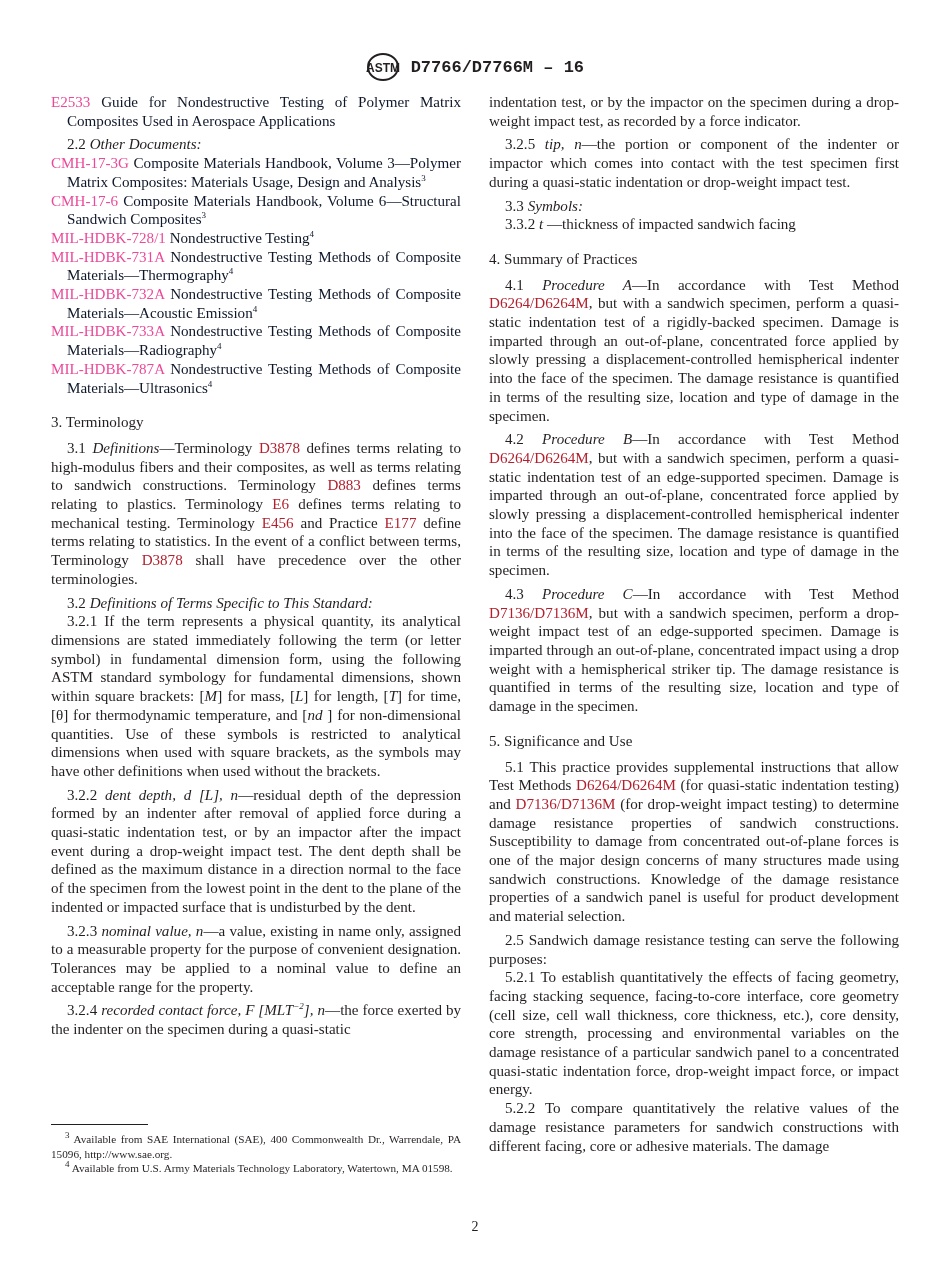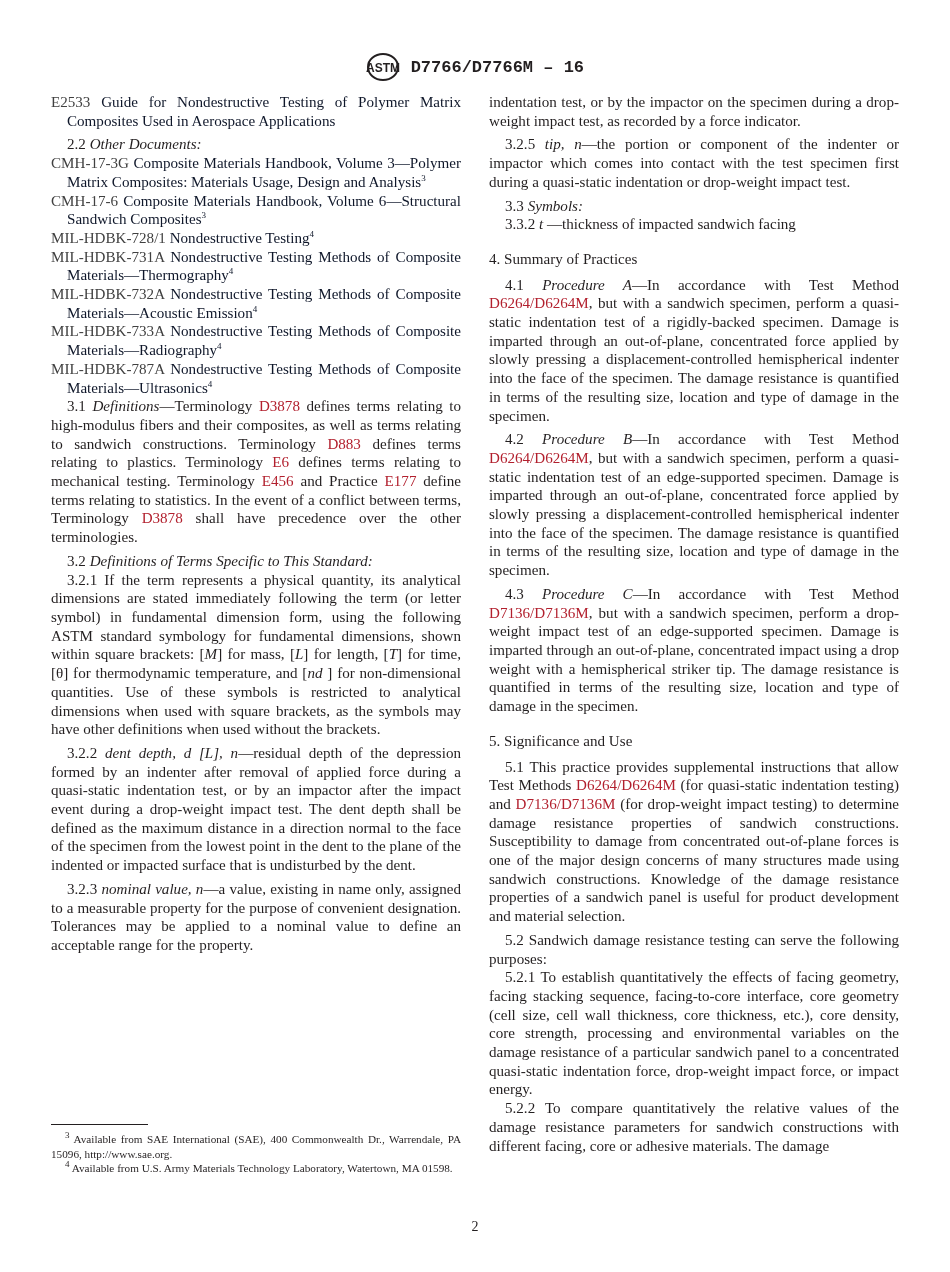--- a/index.html
+++ b/index.html
@@ -8,21 +8,21 @@
     .header { position: absolute; top: 52px; left: 0; width: 950px; text-align: center;
               font-family: "Liberation Sans", "DejaVu Sans", sans-serif; font-weight: bold; font-size: 17px; }
     .header .logo { display: inline-block; vertical-align: middle; width: 34px; height: 30px; margin-right: 6px; }
     .header .title { vertical-align: middle; font-family: Liberation Mono, monospace; }
     .col { position: absolute; top: 93px; font-size: 15.1px; line-height: 18.7px; }
     .col.left { left: 51px; width: 410px; }
     .col.right { left: 489px; width: 410px; }
     p { margin: 0 0 5px 0; text-align: justify; }
     .ind { text-indent: 16px; }
     .ref { padding-left: 16px; text-indent: -16px; text-align: justify; margin: 0; }
-    .ref .code { color: #404040; }
+    .ref .code { color: #ec4899; }
     .ref .desc { color: #0f172a; }
     .link { color: #b2202e; margin-top: 46px; }
     i { font-style: italic; }
     h2 { font-size: 15.1px; font-weight: normal; margin: 16px 0 7px 0; }
     sup { font-size: 9px; line-height: 0; }
     .gap { height: 5px; }
     .fnrule { position: absolute; left: 51px; top: 1124px; width: 97px; border-top: 1px solid #231f20; }
     .footnotes { position: absolute; left: 51px; top: 1132px; width: 410px; font-size: 11.2px; line-height: 14.6px; }
     .footnotes p { margin: 0; text-indent: 14px; text-align: justify; }
     .pagenum { position: absolute; top: 1219px; width: 950px; left: 0; text-align: center; font-size: 14px; }
@@ -70,36 +70,40 @@
   </p>
   <p class="ref">
     <span class="code">MIL-HDBK-733A</span>
     <span class="desc"><span>Nondestructive Testing Methods of Composite Materials—Radiography</span><sup>4</sup></span>
   </p>
   <p class="ref">
     <span class="code">MIL-HDBK-787A</span>
     <span class="desc"><span>Nondestructive Testing Methods of Composite Materials—Ultrasonics</span><sup>4</sup></span>
   </p>
 
+  <h2>3. Terminology</h2>
 
   <p class="ind">
     <span>3.1</span> <i>Definitions</i><span>—Terminology </span><span class="link">D3878</span><span> defines terms relating to high-modulus fibers and their composites, as well as terms relating to sandwich constructions. Terminology </span><span class="link">D883</span><span> defines terms relating to plastics. Terminology </span><span class="link">E6</span><span> defines terms relating to mechanical testing. Terminology </span><span class="link">E456</span><span> and Practice </span><span class="link">E177</span><span> define terms relating to statistics. In the event of a conflict between terms, Terminology </span><span class="link">D3878</span><span> shall have precedence over the other terminologies.</span>
   </p>
 
   <p class="ind" style="margin:0">
     <span>3.2</span> <i>Definitions of Terms Specific to This Standard:</i>
   </p>
   <p class="ind">
     <span>3.2.1</span><span> If the term represents a physical quantity, its analytical dimensions are stated immediately following the term (or letter symbol) in fundamental dimension form, using the following ASTM standard symbology for fundamental dimensions, shown within square brackets: [</span><i>M</i><span>] for mass, [</span><i>L</i><span>] for length, [</span><i>T</i><span>] for time, [θ] for thermodynamic temperature, and [</span><i>nd </i><span>] for non-dimensional quantities. Use of these symbols is restricted to analytical dimensions when used with square brackets, as the symbols may have other definitions when used without the brackets.</span>
   </p>
   <p class="ind">
     <span>3.2.2</span> <i>dent depth, d [L], n</i><span>—residual depth of the depression formed by an indenter after removal of applied force during a quasi-static indentation test, or by an impactor after the impact event during a drop-weight impact test. The dent depth shall be defined as the maximum distance in a direction normal to the face of the specimen from the lowest point in the dent to the plane of the indented or impacted surface that is undisturbed by the dent.</span>
   </p>
   <p class="ind">
     <span>3.2.3</span> <i>nominal value, n</i><span>—a value, existing in name only, assigned to a measurable property for the purpose of convenient designation. Tolerances may be applied to a nominal value to define an acceptable range for the property.</span>
+  </p>
+  <p class="ind">
+    <span>3.2.4</span> <i><span>recorded contact force, F [MLT</span><sup>−2</sup><span>], n</span></i><span>—the force exerted by the indenter on the specimen during a quasi-static</span>
   </p>
 </div>
 
 <div class="col right">
   <p>indentation test, or by the impactor on the specimen during a drop-weight impact test, as recorded by a force indicator.</p>
   <p class="ind">
     <span>3.2.5</span> <i>tip, n</i><span>—the portion or component of the indenter or impactor which comes into contact with the test specimen first during a quasi-static indentation or drop-weight impact test.</span>
   </p>
   <p class="ind" style="margin:0">
     <span>3.3</span> <i>Symbols:</i>
@@ -118,21 +122,21 @@
   </p>
   <p class="ind">
     <span>4.3</span> <i>Procedure C</i><span>—In accordance with Test Method </span><span class="link">D7136/D7136M</span><span>, but with a sandwich specimen, perform a drop-weight impact test of an edge-supported specimen. Damage is imparted through an out-of-plane, concentrated impact using a drop weight with a hemispherical striker tip. The damage resistance is quantified in terms of the resulting size, location and type of damage in the specimen.</span>
   </p>
 
   <h2>5. Significance and Use</h2>
 
   <p class="ind">
     <span>5.1 This practice provides supplemental instructions that allow Test Methods </span><span class="link">D6264/D6264M</span><span> (for quasi-static indentation testing) and </span><span class="link">D7136/D7136M</span><span> (for drop-weight impact testing) to determine damage resistance properties of sandwich constructions. Susceptibility to damage from concentrated out-of-plane forces is one of the major design concerns of many structures made using sandwich constructions. Knowledge of the damage resistance properties of a sandwich panel is useful for product development and material selection.</span>
   </p>
-  <p class="ind" style="margin:0">5.2 Sandwich damage resistance testing can serve the following purposes:</p>
+  <p class="ind" style="margin:0">2.5 Sandwich damage resistance testing can serve the following purposes:</p>
   <p class="ind" style="margin:0">5.2.1 To establish quantitatively the effects of facing geometry, facing stacking sequence, facing-to-core interface, core geometry (cell size, cell wall thickness, core thickness, etc.), core density, core strength, processing and environmental variables on the damage resistance of a particular sandwich panel to a concentrated quasi-static indentation force, drop-weight impact force, or impact energy.</p>
   <p class="ind">5.2.2 To compare quantitatively the relative values of the damage resistance parameters for sandwich constructions with different facing, core or adhesive materials. The damage</p>
 </div>
 
 <div class="fnrule"></div>
 <div class="footnotes">
   <p><sup>3</sup><span> Available from SAE International (SAE), 400 Commonwealth Dr., Warrendale, PA 15096, http://www.sae.org.</span></p>
   <p><sup>4</sup><span> Available from U.S. Army Materials Technology Laboratory, Watertown, MA 01598.</span></p>
 </div>
 

